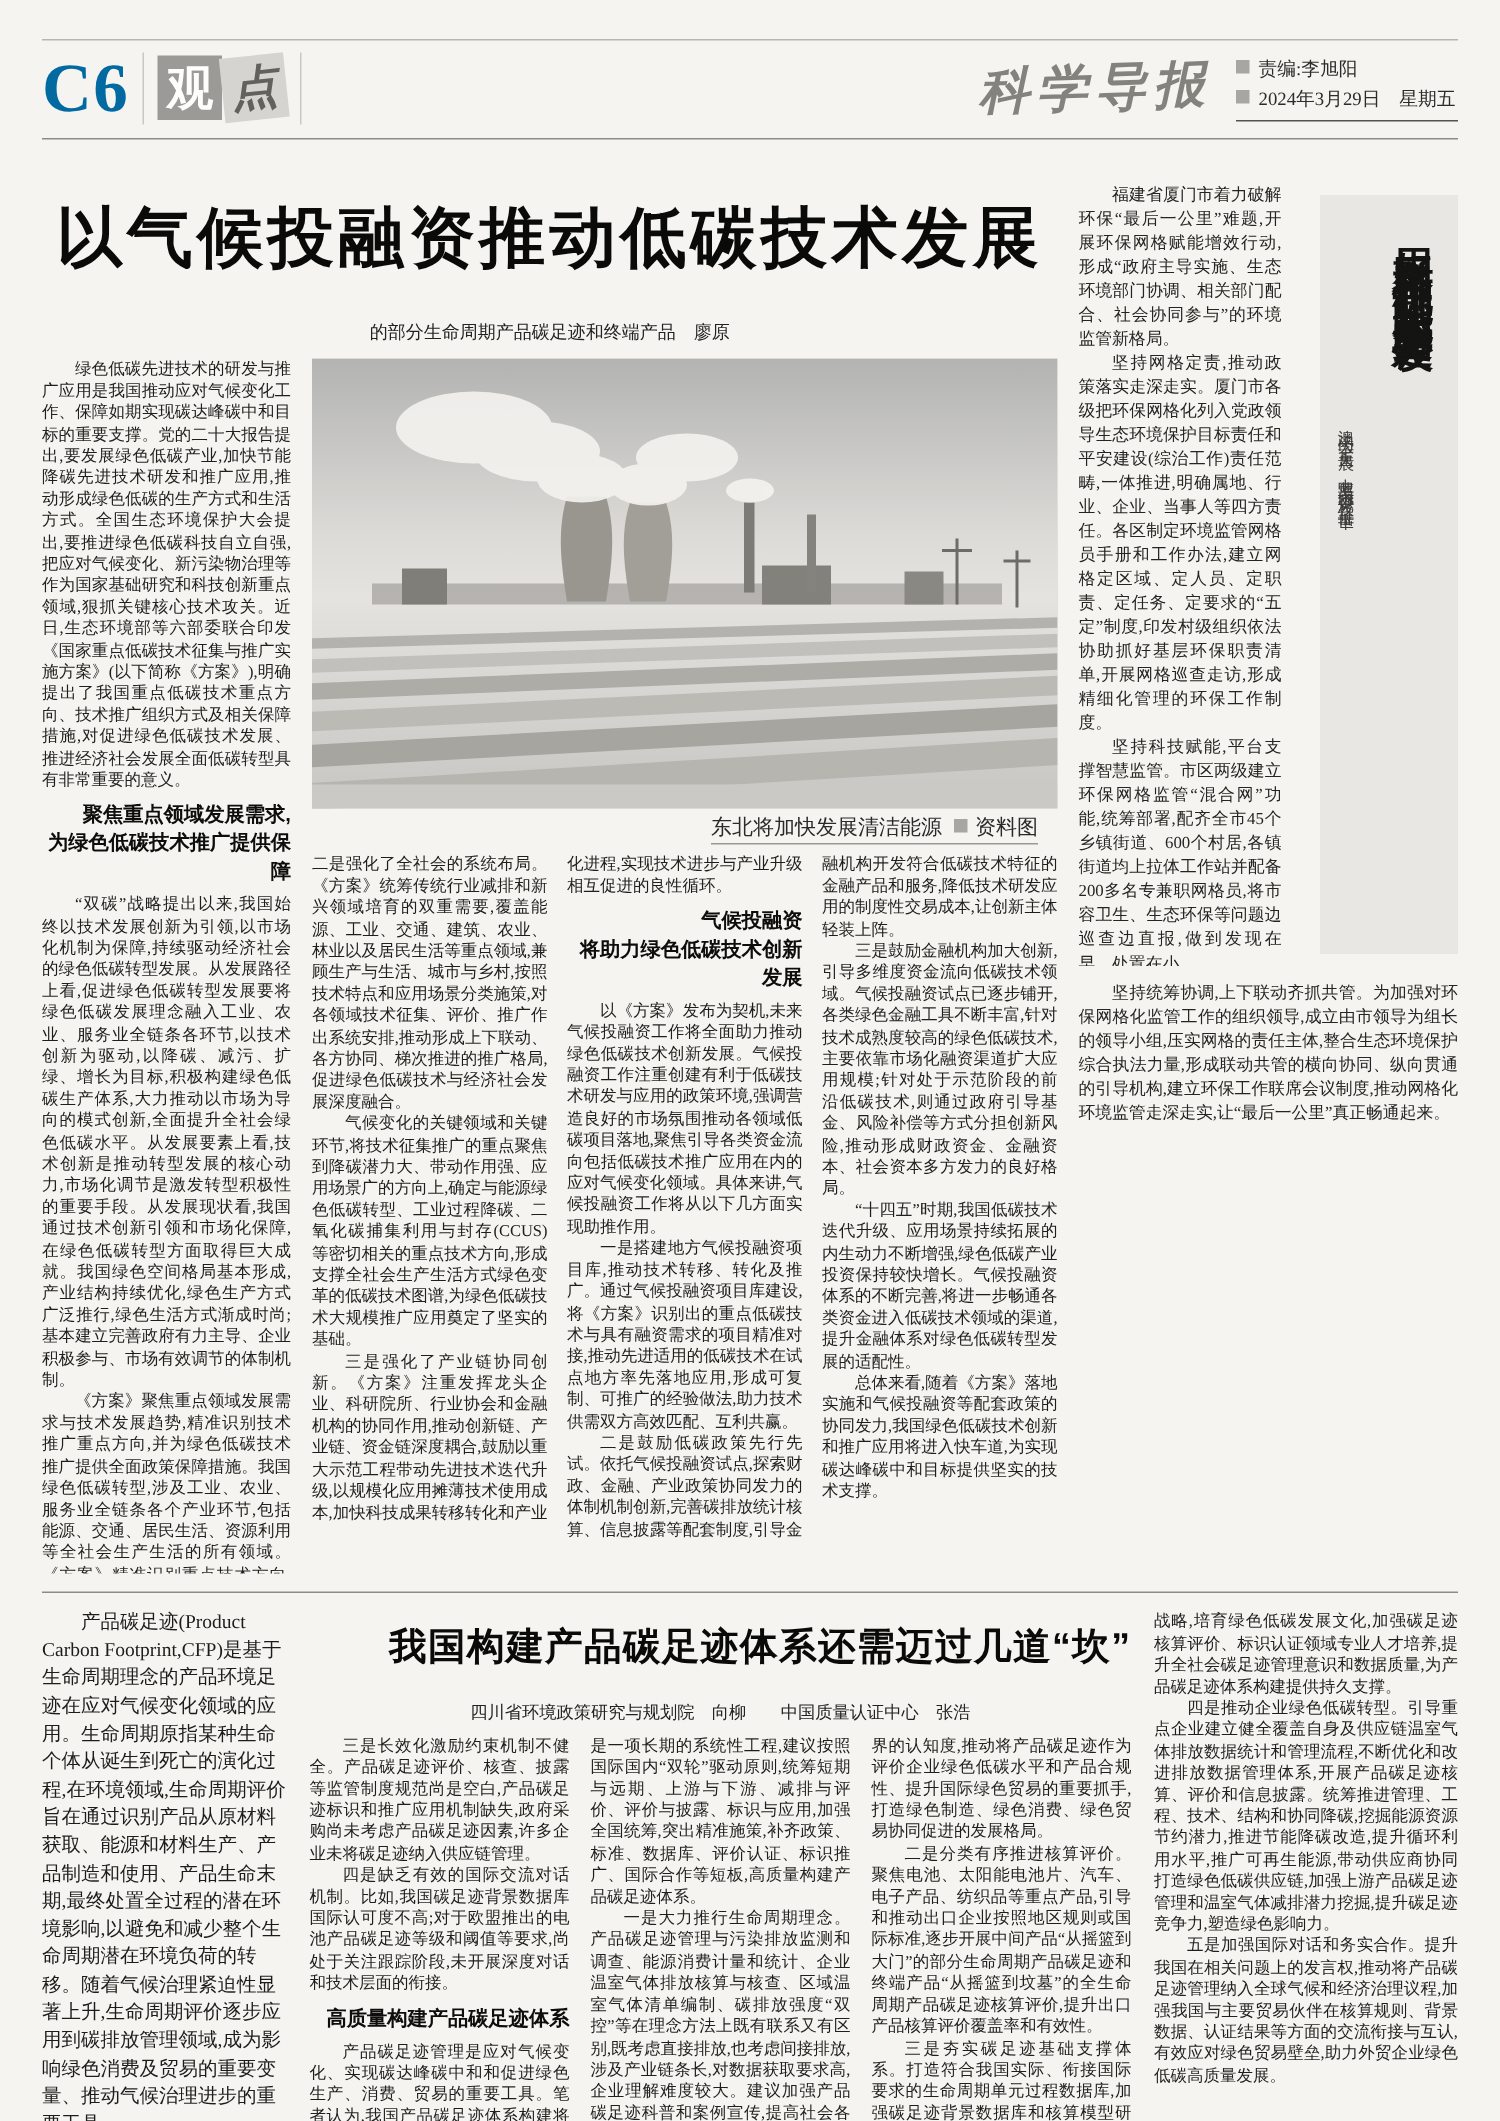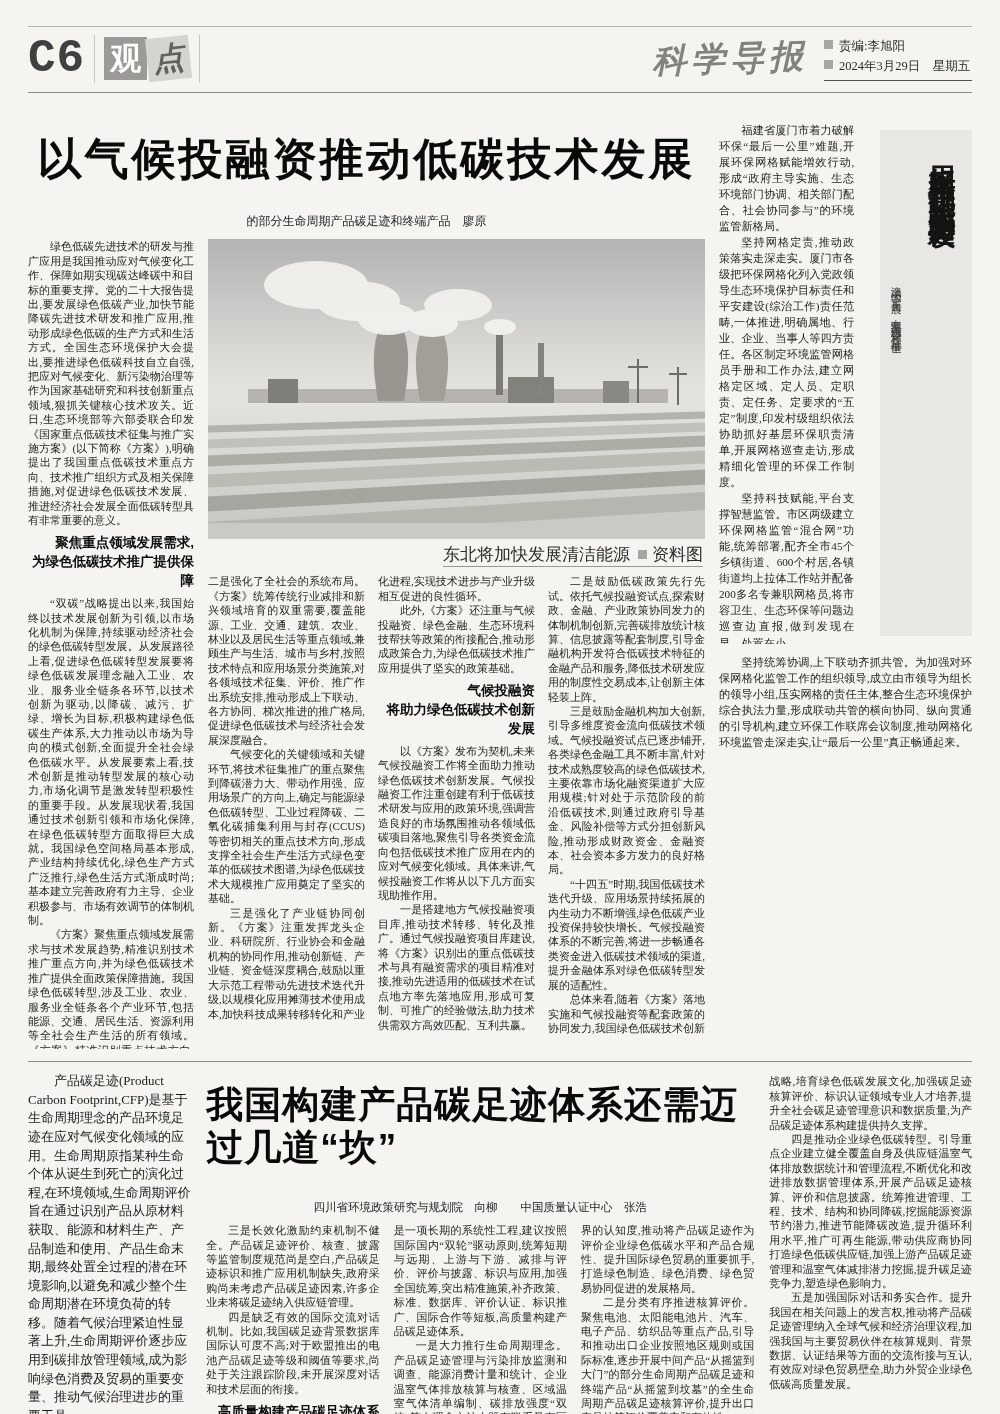--- a/index.html
+++ b/index.html
@@ -7,21 +7,21 @@
   body {
     width:1000px; height:1414px; overflow:hidden;
     background:#f5f4f1; color:#1c1c1b;
     font-family:"Liberation Serif","DejaVu Serif",serif;
   }
   .page { width:944px; margin:0 auto; padding-top:26px; position:relative; }
 
   
   .toprule { border-top:1px solid #b7b5b0; }
   .header { display:flex; align-items:center; height:66px; border-bottom:1px solid #8d8b86; padding:4px 0 6px; }
-  .pageno { font-size:46px; font-weight:bold; color:#404040; letter-spacing:1px; line-height:1;font-family:Liberation Mono, monospace; }
+  .pageno { font-size:46px; font-weight:bold; color:#0369a1; letter-spacing:1px; line-height:1; }
   .hdr-div { width:1px; height:48px; background:#c9c7c2; margin:0 9px; }
   .blk { width:43px; height:43px; display:flex; align-items:center; justify-content:center; font-size:31px; font-weight:bold; line-height:1; }
   .blk-guan { background:#9c9a96; color:#fdfdfb; font-family:"Liberation Sans",sans-serif; }
   .blk-dian { background:#d6d4d0; color:#63615d; font-style:italic; transform:rotate(-6deg); }
   .masthead { margin-left:auto; display:flex; align-items:center; gap:16px; }
   .brand { font-size:34px; font-weight:bold; font-style:italic; color:#84827d; letter-spacing:5px; transform:rotate(-2deg); white-space:nowrap; }
   .pubinfo { font-size:12.5px; color:#2b2b29; line-height:1.6; border-bottom:1.5px solid #55534e; padding-bottom:4px; min-width:148px; }
   .sq { display:inline-block; width:9px; height:9px; background:#a8a6a1; margin-right:6px; vertical-align:1px; }
 
   
@@ -32,40 +32,40 @@
 
   
   .main { display:flex; gap:14px; margin-top:13px; }
   .main-lc { width:677px; }
   .headline { font-family:"Liberation Sans",sans-serif; font-weight:900; font-size:44px; letter-spacing:3px; text-align:center; color:#0a0a09; line-height:1.1; }
   .mainbyline { text-align:center; font-size:12px; margin:10px 0 9px; color:#222; }
   .main-cols { display:flex; gap:14px; }
   .col1wrap { width:166px; height:810px; overflow:hidden; }
   .center { width:497px; }
   .photo-frame { width:497px; height:300px; overflow:hidden; background:#cfcecb; }
-  .caption { font-size:17px; text-align:right; margin:4px 2px 8px 0; color:#2a2a28; }
+  .caption { font-size:14px; text-align:right; margin:4px 13px 8px 0; color:#2a2a28; }
   .caption .cap-inner { border-bottom:1px solid #9a9894; padding-bottom:2px; }
   .flow3 { column-count:3; column-gap:13px; column-fill:auto; height:468px; overflow:hidden; }
   .flow3 > div:first-of-type > p:first-child { text-indent:0; }
 
   
   .sidebar { width:253px; padding-top:16px; }
   .sb-top { display:flex; gap:26px; height:522px; overflow:hidden; }
   .sb-body { width:146px; font-size:11.2px; line-height:1.43; text-align:justify; color:#242422; }
   .sb-band { width:99px; background:#e8e7e3; position:relative; height:506px; margin-top:8px; }
   .sb-title { writing-mode:vertical-rl; font-family:"Liberation Sans",sans-serif; font-weight:700; font-size:27px; letter-spacing:3px; position:absolute; top:14px; right:12px; height:480px; color:#141413; }
   .sb-authors { writing-mode:vertical-rl; font-size:11px; letter-spacing:2px; position:absolute; top:148px; left:8px; height:350px; color:#3a3a38; }
   .sb-bottom { margin-top:10px; height:332px; overflow:hidden; font-size:11.2px; line-height:1.43; text-align:justify; color:#242422; }
 
   
   .bottom { margin-top:12px; border-top:1px solid #8d8b86; padding-top:10px; display:flex; gap:15px; height:372px; overflow:hidden; }
   .b-left { width:166px; overflow:hidden; }
   .b-intro p { margin:0; text-indent:2em; font-size:13px; line-height:1.43; }
   .b-mid { width:557px; }
-  .b-headline { font-family:"Liberation Sans",sans-serif; font-weight:900; font-size:37px; letter-spacing:1px; text-align:left; color:#0a0a09; margin-top:12px; line-height:1.15; }
+  .b-headline { font-family:"Liberation Sans",sans-serif; font-weight:900; font-size:25px; letter-spacing:1px; text-align:right; color:#0a0a09; margin-top:12px; line-height:1.15; }
   .b-byline { text-align:center; font-size:11.5px; margin:10px 0 8px; color:#222; }
   .b-flow { column-count:3; column-gap:14px; column-fill:auto; height:262px; overflow:hidden; }
   .b-right { width:206px; padding-top:2px; overflow:hidden; }
   .b-right > div > p:first-child { text-indent:0; }
 </style>
 </head>
 <body>
 
 <div class="page">
 
@@ -161,21 +161,20 @@
             </svg>
           </div>
           <div class="caption">
             <span class="cap-inner"><span>东北将加快发展清洁能源</span><span class="sq" style="margin:0 5px 0 8px;"></span><span>资料图</span></span>
           </div>
           <div class="flow3 bodytext">
             <div>
                 <p class="para">二是强化了全社会的系统布局。《方案》统筹传统行业减排和新兴领域培育的双重需要,覆盖能源、工业、交通、建筑、农业、林业以及居民生活等重点领域,兼顾生产与生活、城市与乡村,按照技术特点和应用场景分类施策,对各领域技术征集、评价、推广作出系统安排,推动形成上下联动、各方协同、梯次推进的推广格局,促进绿色低碳技术与经济社会发展深度融合。</p>
                 <p class="para">气候变化的关键领域和关键环节,将技术征集推广的重点聚焦到降碳潜力大、带动作用强、应用场景广的方向上,确定与能源绿色低碳转型、工业过程降碳、二氧化碳捕集利用与封存(CCUS)等密切相关的重点技术方向,形成支撑全社会生产生活方式绿色变革的低碳技术图谱,为绿色低碳技术大规模推广应用奠定了坚实的基础。</p>
                 <p class="para">三是强化了产业链协同创新。《方案》注重发挥龙头企业、科研院所、行业协会和金融机构的协同作用,推动创新链、产业链、资金链深度耦合,鼓励以重大示范工程带动先进技术迭代升级,以规模化应用摊薄技术使用成本,加快科技成果转移转化和产业化进程,实现技术进步与产业升级相互促进的良性循环。</p>
-                <p class="para">此外,《方案》还注重与气候投融资、绿色金融、生态环境科技帮扶等政策的衔接配合,推动形成政策合力,为绿色低碳技术推广应用提供了坚实的政策基础。</p>
               </div>
             <div class="subhead">
               <div>气候投融资</div>
               <div>将助力绿色低碳技术创新发展</div>
             </div>
             <div>
                 <p class="para">以《方案》发布为契机,未来气候投融资工作将全面助力推动绿色低碳技术创新发展。气候投融资工作注重创建有利于低碳技术研发与应用的政策环境,强调营造良好的市场氛围推动各领域低碳项目落地,聚焦引导各类资金流向包括低碳技术推广应用在内的应对气候变化领域。具体来讲,气候投融资工作将从以下几方面实现助推作用。</p>
                 <p class="para">一是搭建地方气候投融资项目库,推动技术转移、转化及推广。通过气候投融资项目库建设,将《方案》识别出的重点低碳技术与具有融资需求的项目精准对接,推动先进适用的低碳技术在试点地方率先落地应用,形成可复制、可推广的经验做法,助力技术供需双方高效匹配、互利共赢。</p>
                 <p class="para">二是鼓励低碳政策先行先试。依托气候投融资试点,探索财政、金融、产业政策协同发力的体制机制创新,完善碳排放统计核算、信息披露等配套制度,引导金融机构开发符合低碳技术特征的金融产品和服务,降低技术研发应用的制度性交易成本,让创新主体轻装上阵。</p>
                 <p class="para">三是鼓励金融机构加大创新,引导多维度资金流向低碳技术领域。气候投融资试点已逐步铺开,各类绿色金融工具不断丰富,针对技术成熟度较高的绿色低碳技术,主要依靠市场化融资渠道扩大应用规模;针对处于示范阶段的前沿低碳技术,则通过政府引导基金、风险补偿等方式分担创新风险,推动形成财政资金、金融资本、社会资本多方发力的良好格局。</p>

